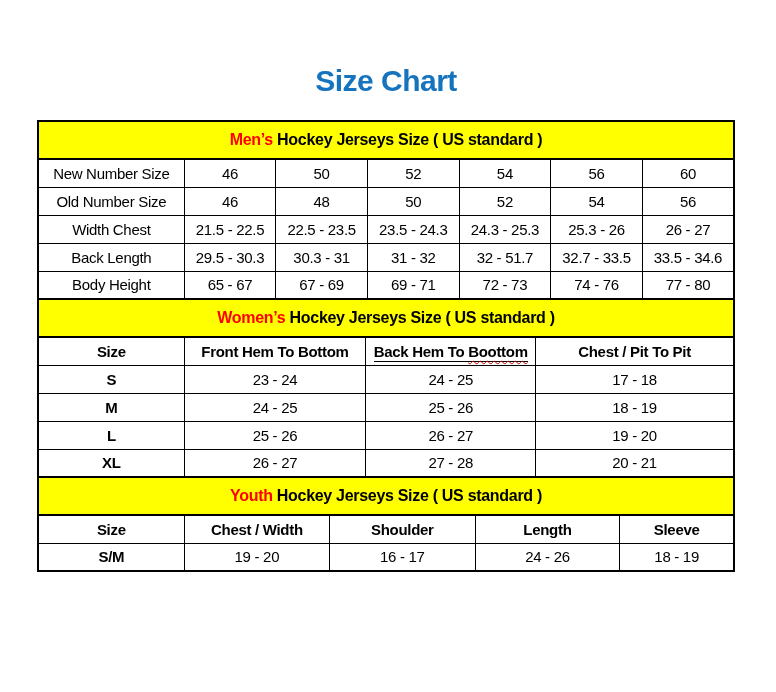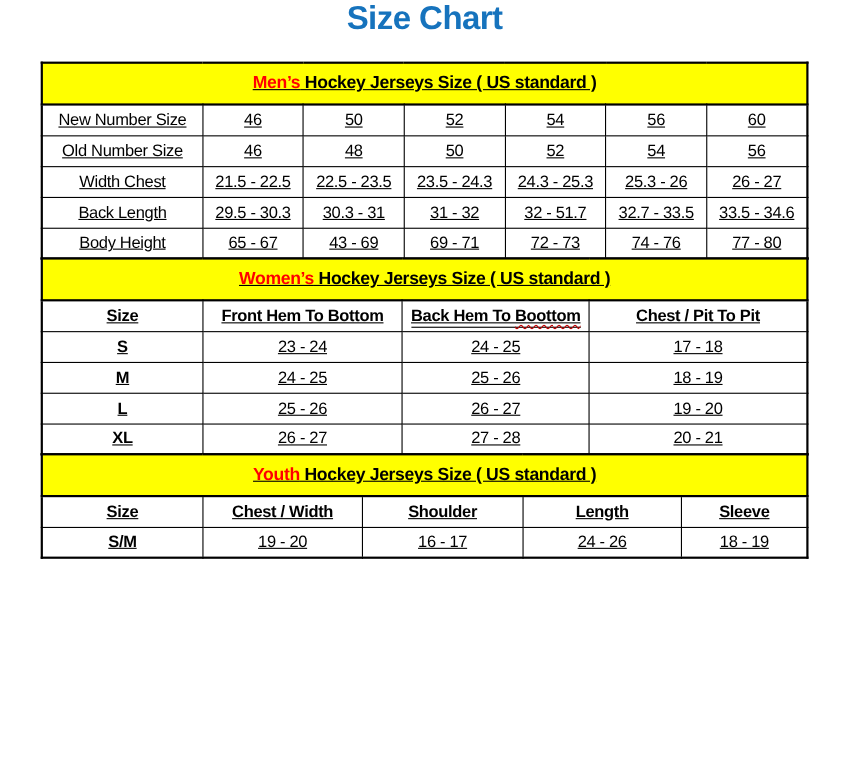--- a/index.html
+++ b/index.html
@@ -3,37 +3,36 @@
 <meta charset="utf-8">
 <style>
   * { box-sizing: border-box; margin: 0; padding: 0; }
   html, body {
     width: 776px; height: 692px;
     background: #ffffff;
     font-family: "Liberation Sans", sans-serif;
     color: #000;
     overflow: hidden;
   }
-  .page { }
+  .page { padding-top: 64px; }
   .title {
     width: 698px;
     margin: 0 0 22px 37px;
     text-align: center;
     font-size: 30px;
     font-weight: bold;
     letter-spacing: -0.5px;
     color: var(--title-blue, #1673BD);
   }
   .tables { width: 698px; margin-left: 37px; }
   table.size-table {
     width: 100%;
     border-collapse: collapse;
     border: 2px solid #000;
     table-layout: fixed;
-    text-decoration: underline;
   }
   table.size-table + table.size-table { margin-top: -2px; }
   td, th {
     border: 1px solid #000;
     text-align: center;
     vertical-align: middle;
     font-size: 15px;
     letter-spacing: -0.3px;
     padding: 0 2px;
   }
@@ -120,21 +119,21 @@
             <td class="val">29.5 - 30.3</td>
             <td class="val">30.3 - 31</td>
             <td class="val">31 - 32</td>
             <td class="val">32 - 51.7</td>
             <td class="val">32.7 - 33.5</td>
             <td class="val">33.5 - 34.6</td>
           </tr>
           <tr class="data">
             <td class="rowlabel">Body Height</td>
             <td class="val">65 - 67</td>
-            <td class="val">43 - 69</td>
+            <td class="val">67 - 69</td>
             <td class="val">69 - 71</td>
             <td class="val">72 - 73</td>
             <td class="val">74 - 76</td>
             <td class="val">77 - 80</td>
           </tr>
         </tbody>
       </table>
       <table class="size-table section-womens">
         <colgroup>
           <col>

